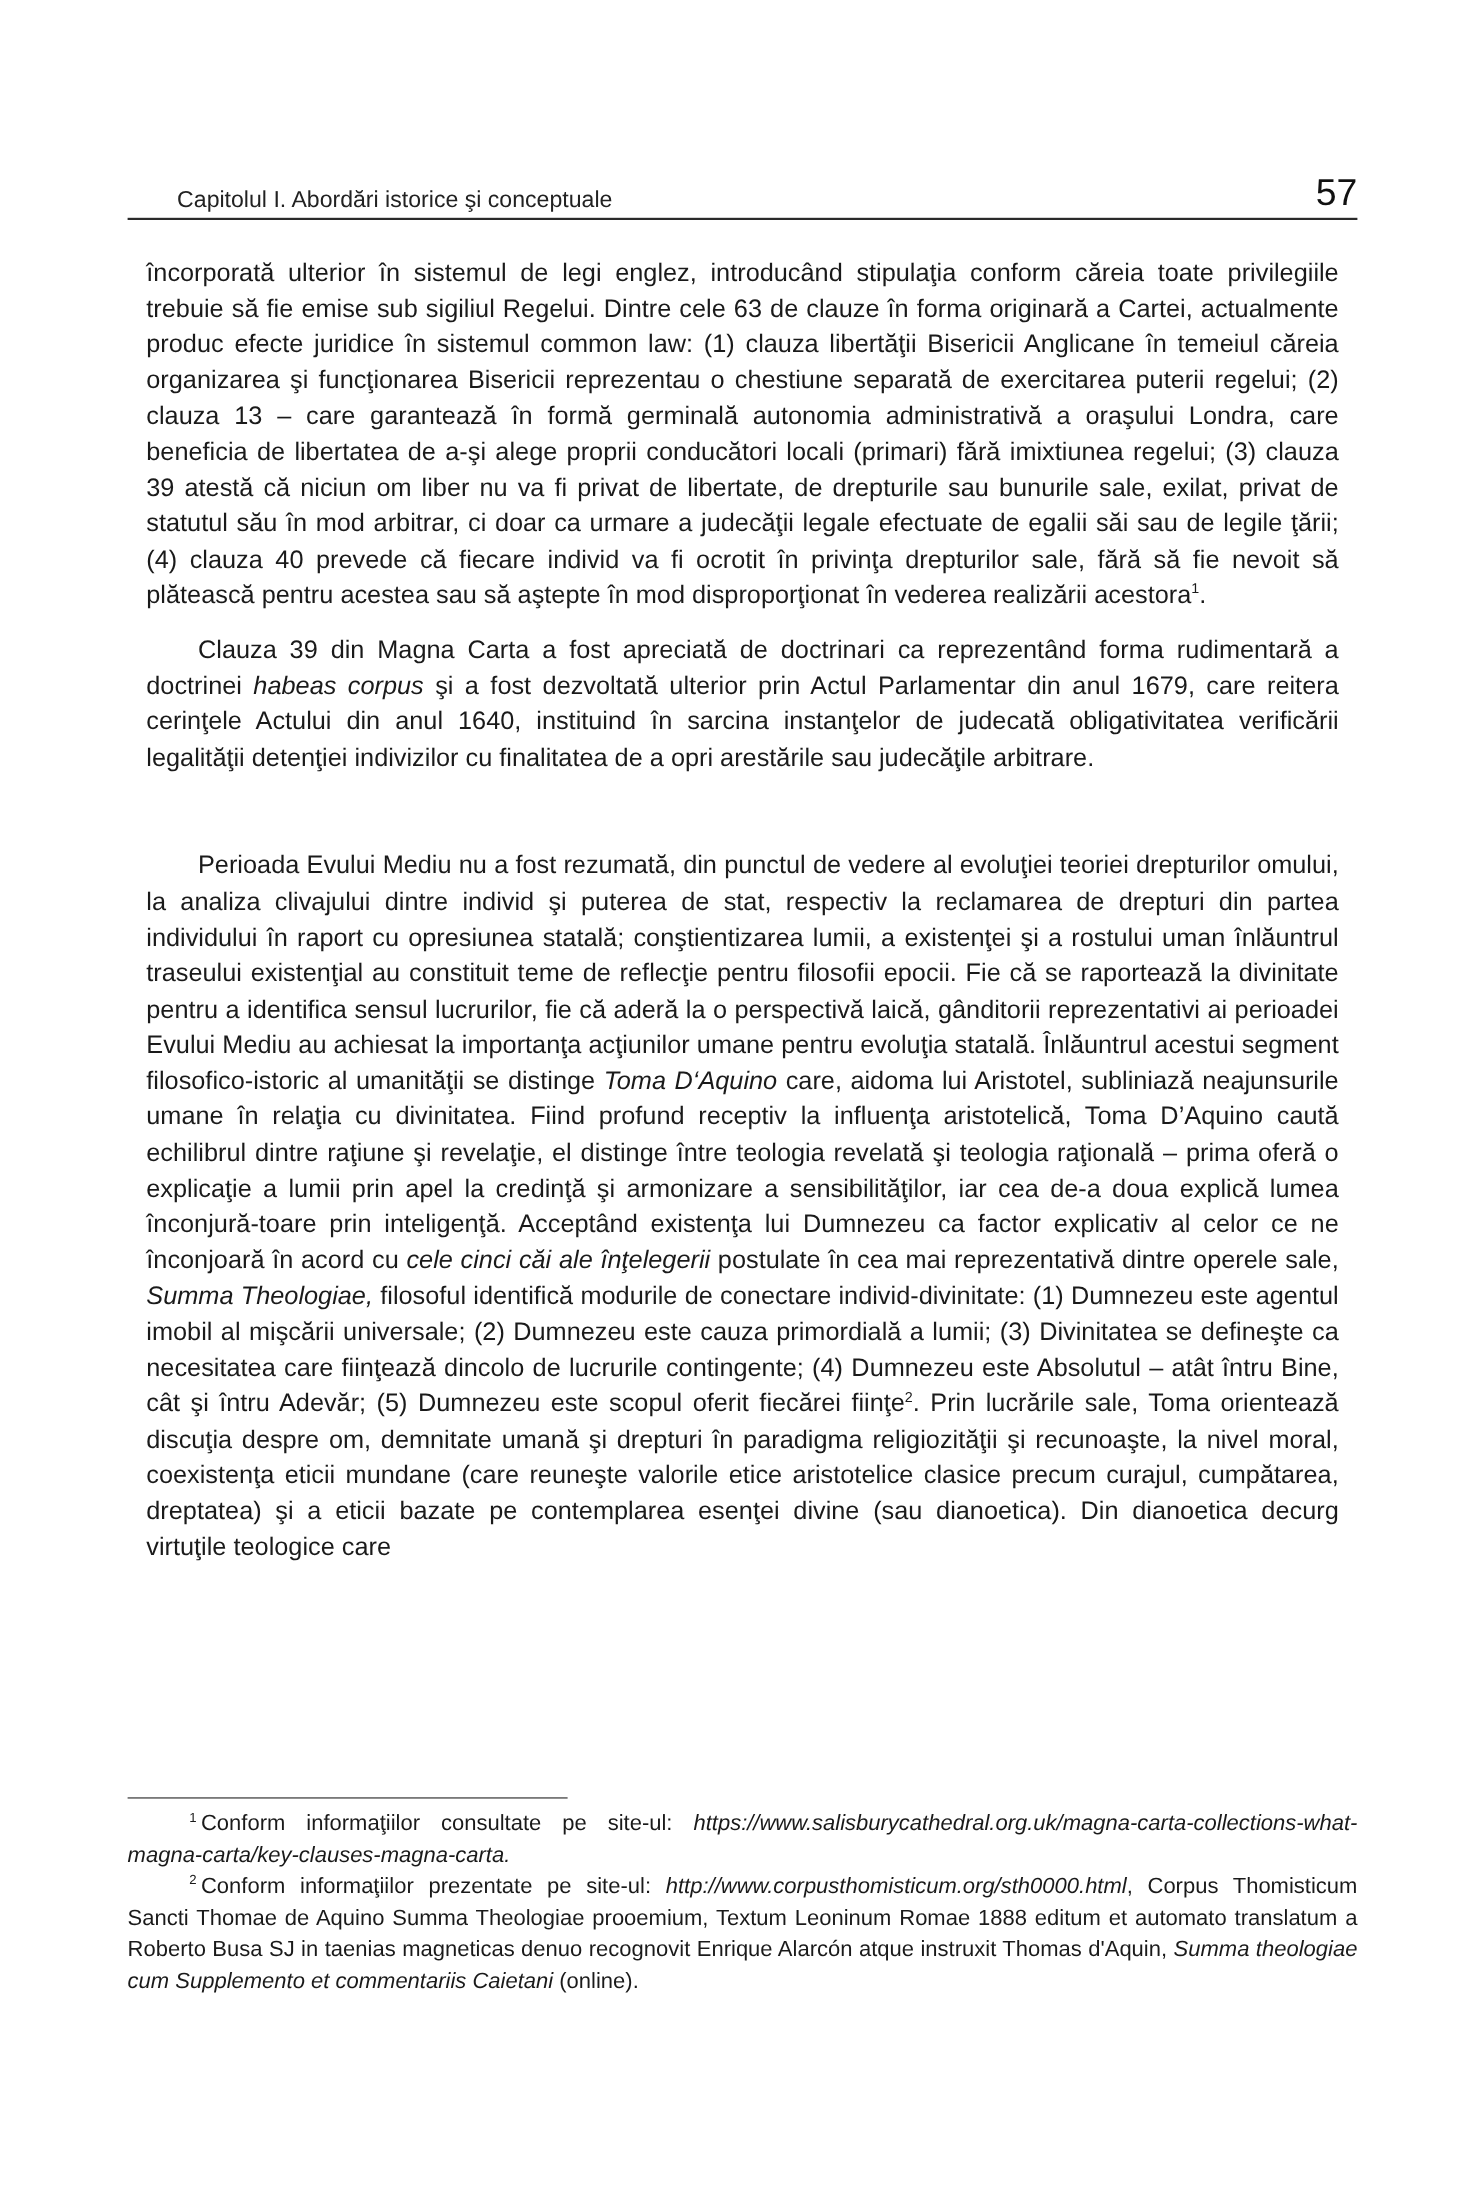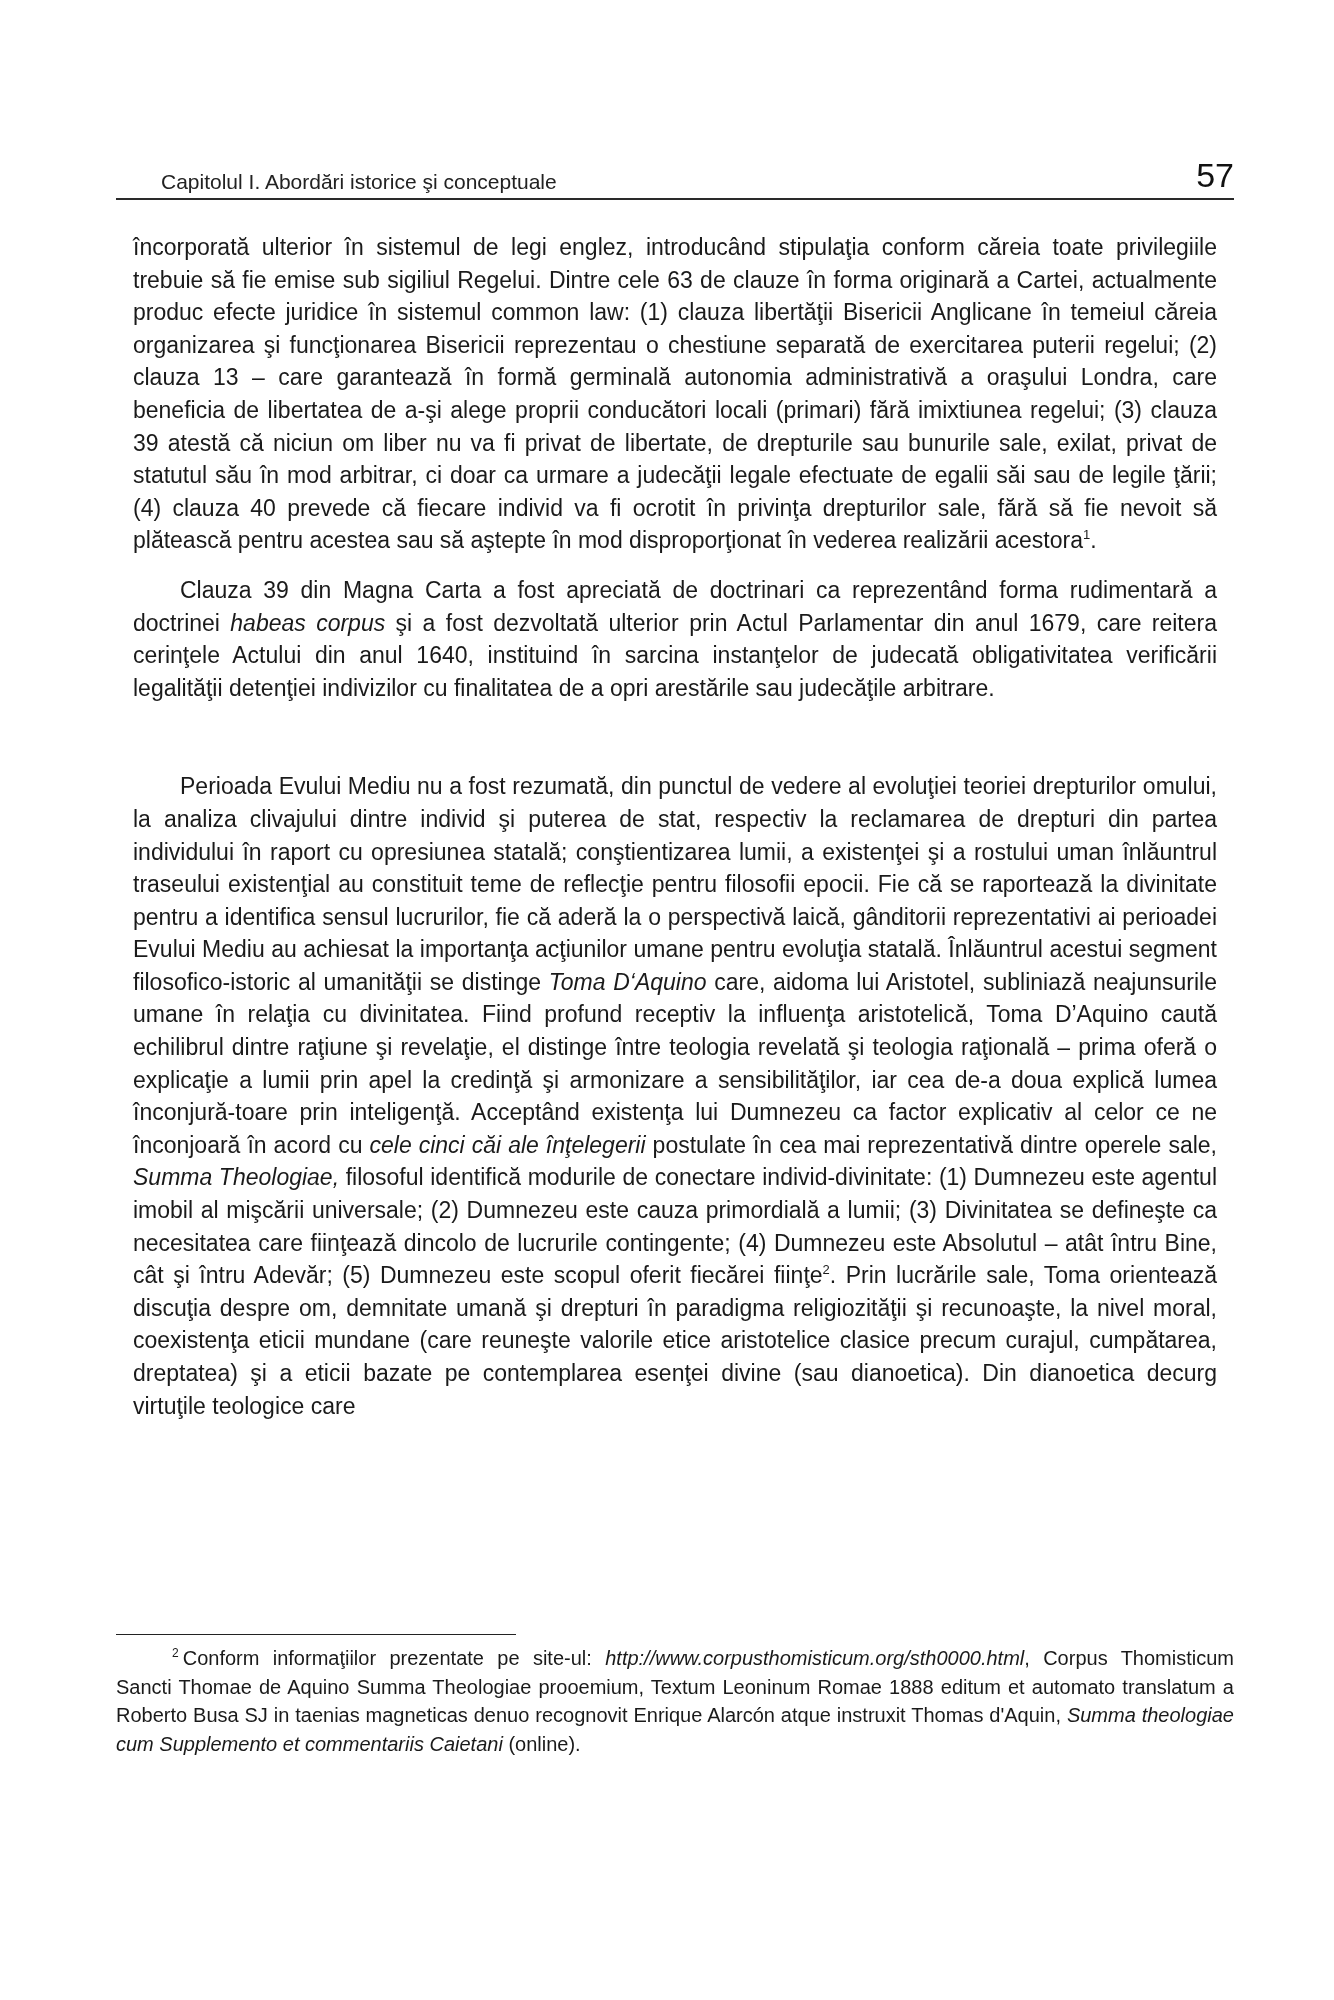--- a/index.html
+++ b/index.html
@@ -31,14 +31,15 @@
 <div class="body-text" id="body-text">
     <p class="para"><span>încorporată ulterior în sistemul de legi englez, introducând stipulaţia conform căreia toate privilegiile trebuie să fie emise sub sigiliul Regelui. Dintre cele 63 de clauze în forma originară a Cartei, actualmente produc efecte juridice în sistemul common law: (1) clauza libertăţii Bisericii Anglicane în temeiul căreia organizarea şi funcţionarea Bisericii reprezentau o chestiune separată de exercitarea puterii regelui; (2) clauza 13 – care garantează în formă germinală autonomia administrativă a oraşului Londra, care beneficia de libertatea de a-şi alege proprii conducători locali (primari) fără imixtiunea regelui; (3) clauza 39 atestă că niciun om liber nu va fi privat de libertate, de drepturile sau bunurile sale, exilat, privat de statutul său în mod arbitrar, ci doar ca urmare a judecăţii legale efectuate de egalii săi sau de legile ţării; (4) clauza 40 prevede că fiecare individ va fi ocrotit în privinţa drepturilor sale, fără să fie nevoit să plătească pentru acestea sau să aştepte în mod disproporţionat în vederea realizării acestora</span><sup>1</sup><span>.</span></p>
     <p class="para indent"><span>Clauza 39 din Magna Carta a fost apreciată de doctrinari ca reprezentând forma rudimentară a doctrinei </span><em>habeas corpus</em><span> şi a fost dezvoltată ulterior prin Actul Parlamentar din anul 1679, care reitera cerinţele Actului din anul 1640, instituind în sarcina instanţelor de judecată obligativitatea verificării legalităţii detenţiei indivizilor cu finalitatea de a opri arestările sau judecăţile arbitrare.</span></p>
     <div class="gap"></div>
     <p class="para indent"><span>Perioada Evului Mediu nu a fost rezumată, din punctul de vedere al evoluţiei teoriei drepturilor omului, la analiza clivajului dintre individ şi puterea de stat, respectiv la reclamarea de drepturi din partea individului în raport cu opresiunea statală; conştientizarea lumii, a existenţei şi a rostului uman înlăuntrul traseului existenţial au constituit teme de reflecţie pentru filosofii epocii. Fie că se raportează la divinitate pentru a identifica sensul lucrurilor, fie că aderă la o perspectivă laică, gânditorii reprezentativi ai perioadei Evului Mediu au achiesat la importanţa acţiunilor umane pentru evoluţia statală. Înlăuntrul acestui segment filosofico-istoric al umanităţii se distinge </span><em>Toma D‘Aquino</em><span> care, aidoma lui Aristotel, subliniază neajunsurile umane în relaţia cu divinitatea. Fiind profund receptiv la influenţa aristotelică, Toma D’Aquino caută echilibrul dintre raţiune şi revelaţie, el distinge între teologia revelată şi teologia raţională – prima oferă o explicaţie a lumii prin apel la credinţă şi armonizare a sensibilităţilor, iar cea de-a doua explică lumea înconjură-toare prin inteligenţă. Acceptând existenţa lui Dumnezeu ca factor explicativ al celor ce ne înconjoară în acord cu </span><em>cele cinci căi ale înţelegerii</em><span> postulate în cea mai reprezentativă dintre operele sale, </span><em>Summa Theologiae,</em><span> filosoful identifică modurile de conectare individ-divinitate: (1) Dumnezeu este agentul imobil al mişcării universale; (2) Dumnezeu este cauza primordială a lumii; (3) Divinitatea se defineşte ca necesitatea care fiinţează dincolo de lucrurile contingente; (4) Dumnezeu este Absolutul – atât întru Bine, cât şi întru Adevăr; (5) Dumnezeu este scopul oferit fiecărei fiinţe</span><sup>2</sup><span>. Prin lucrările sale, Toma orientează discuţia despre om, demnitate umană şi drepturi în paradigma religiozităţii şi recunoaşte, la nivel moral, coexistenţa eticii mundane (care reuneşte valorile etice aristotelice clasice precum curajul, cumpătarea, dreptatea) şi a eticii bazate pe contemplarea esenţei divine (sau dianoetica). Din dianoetica decurg virtuţile teologice care</span></p>
   </div>
 
 <div class="fn-rule"></div>
 
 <div class="footnotes" id="footnotes">
+    <p class="fn"><sup>1</sup><span>Conform informaţiilor consultate pe site-ul: </span><em>https://www.salisburycathedral.org.uk/magna-carta-collections-what-magna-carta/key-clauses-magna-carta.</em></p>
     <p class="fn"><sup>2</sup><span>Conform informaţiilor prezentate pe site-ul: </span><em>http://www.corpusthomisticum.org/sth0000.html</em><span>, Corpus Thomisticum Sancti Thomae de Aquino Summa Theologiae prooemium, Textum Leoninum Romae 1888 editum et automato translatum a Roberto Busa SJ in taenias magneticas denuo recognovit Enrique Alarcón atque instruxit Thomas d'Aquin, </span><em>Summa theologiae cum Supplemento et commentariis Caietani</em><span> (online).</span></p>
   </div>
 
 </body></html>

